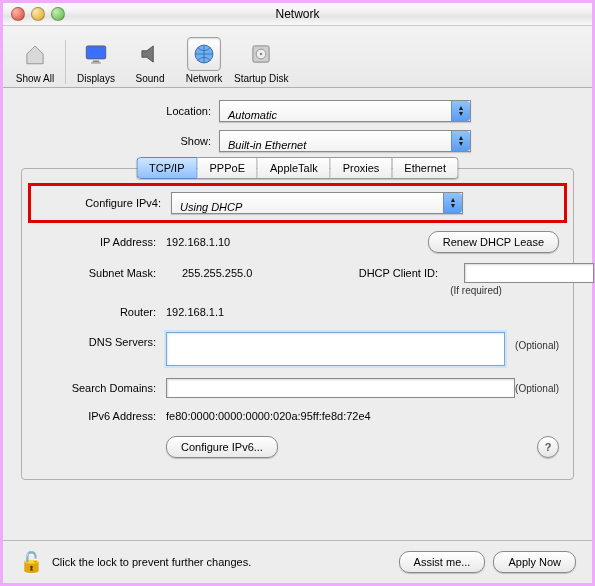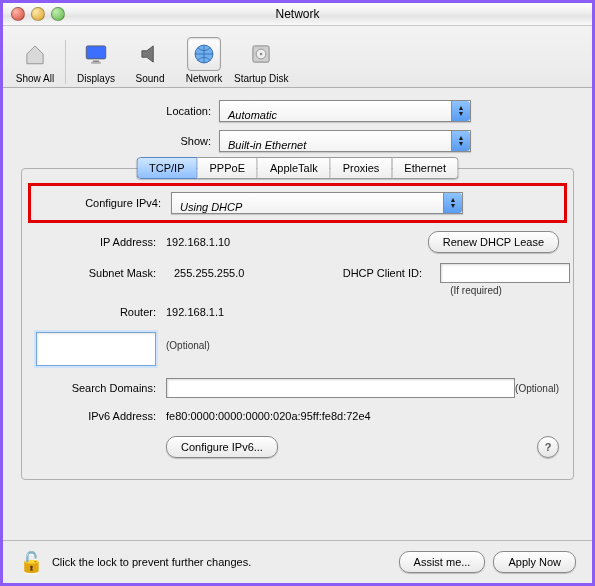--- a/index.html
+++ b/index.html
@@ -6,21 +6,21 @@
     margin: 0;
     padding: 0;
     font-family: "Lucida Grande", "Helvetica Neue", Arial, sans-serif;
     font-size: 11px;
     color: #000;
     background: #fff;
   }
   .frame {
     width: 595px;
     height: 586px;
-    background: #8b5cf6;
+    background: #f0abfc;
     position: relative;
   }
   .window {
     position: absolute;
     top: 3px; left: 3px; right: 3px; bottom: 3px;
     background: #ededed;
     display: flex;
     flex-direction: column;
   }
   
@@ -351,39 +351,40 @@
       </div>
 
       <div style="display:grid; grid-template-columns:120px 1fr auto; column-gap:10px; align-items:center; margin-bottom:10px;">
         <div class="kv-label">IP Address:</div>
         <div>192.168.1.10</div>
         <div class="push-btn">
               <span>Renew DHCP Lease</span>
             </div>
       </div>
 
-      <div style="display:grid; grid-template-columns:120px 120px 110px 1fr; column-gap:18px; align-items:center; margin-bottom:2px;">
+      <div style="display:grid; grid-template-columns:120px 120px 110px 1fr; column-gap:26px; align-items:center; margin-bottom:2px;">
         <div class="kv-label">Subnet Mask:</div>
         <div>255.255.255.0</div>
         <div style="text-align:right;">DHCP Client ID:</div>
         <input class="text-input" style="width: 120px;">
       </div>
       <div style="display:grid; grid-template-columns:120px 120px 110px 1fr; column-gap:10px; margin-bottom:10px;">
         <div></div>
             <div></div>
             <div></div>
         <div class="hint" style="text-align:center; width:120px;">(If required)</div>
       </div>
 
       <div class="kv" style="margin-bottom:14px;">
         <div class="kv-label">Router:</div>
         <div>192.168.1.1</div>
       </div>
 
       <div style="display:grid; grid-template-columns:120px 1fr auto; column-gap:10px; align-items:flex-start; margin-bottom:12px;">
+        <div class="kv-label" style="padding-top:4px;">DNS Servers:</div>
         <div class="textarea"></div>
         <div class="hint" style="padding-top:8px;">(Optional)</div>
       </div>
 
       <div style="display:grid; grid-template-columns:120px 1fr auto; column-gap:10px; align-items:center; margin-bottom:12px;">
         <div class="kv-label">Search Domains:</div>
         <input class="text-input" style="width: 100%;">
         <div class="hint">(Optional)</div>
       </div>
 

